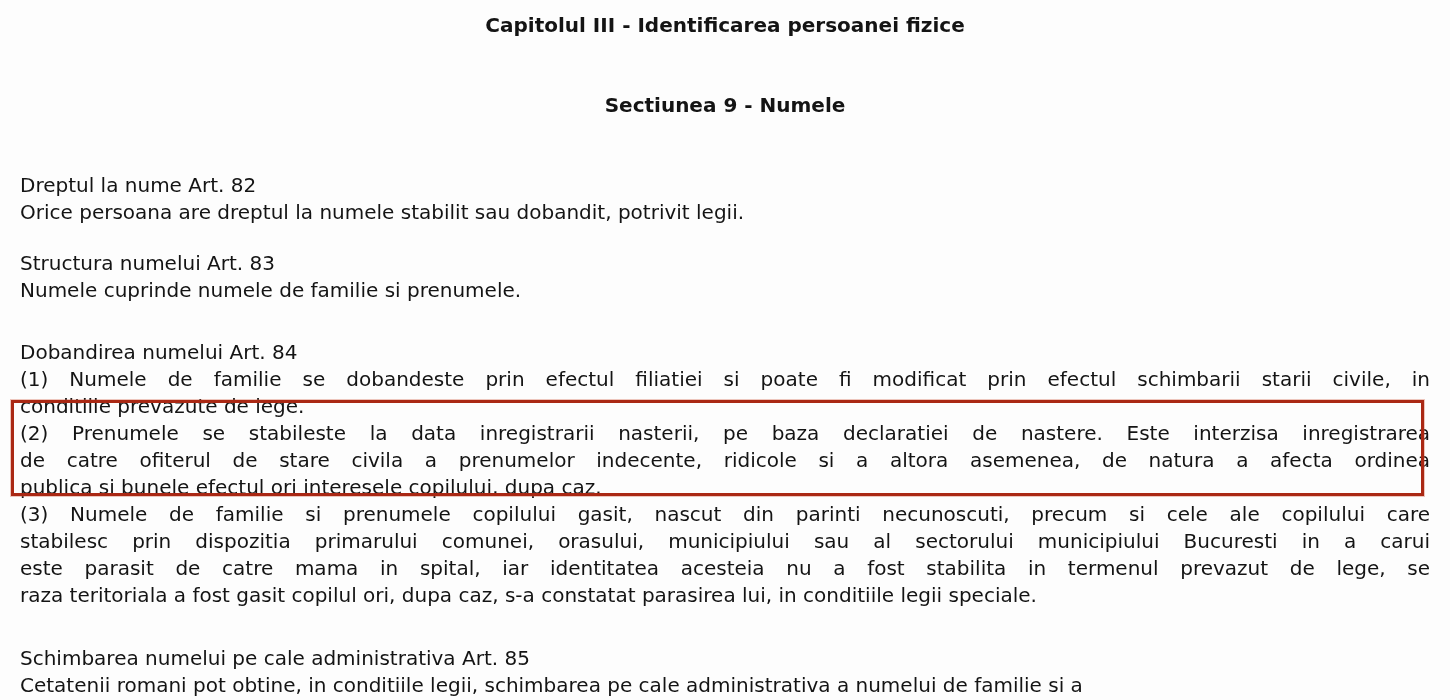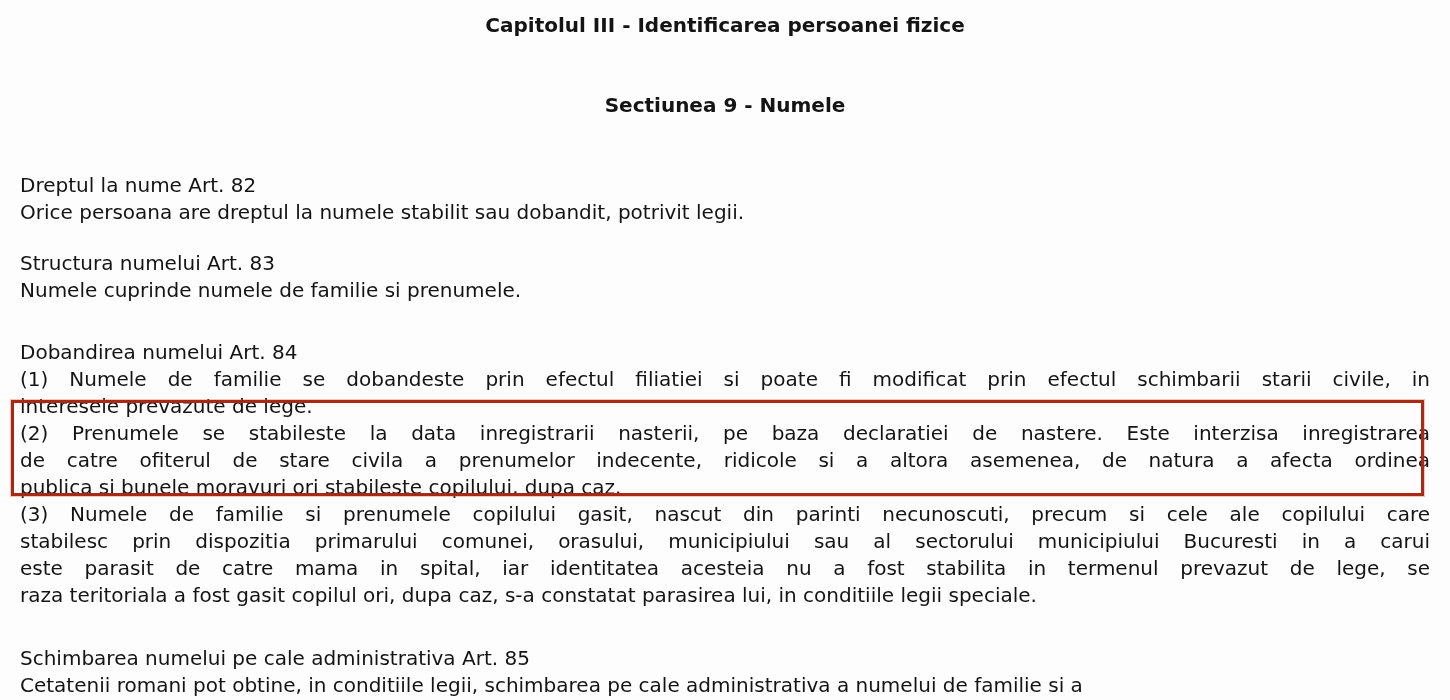--- a/index.html
+++ b/index.html
@@ -76,27 +76,27 @@
     <div class="para">
       <div class="line">Numele cuprinde numele de familie si prenumele.</div>
     </div>
   </div>
 
   <div class="section" style="margin-top:35px">
     <div class="sec-heading">Dobandirea numelui Art. 84</div>
 
     <div class="para">
       <div class="line fill">(1) Numele de familie se dobandeste prin efectul filiatiei si poate fi modificat prin efectul schimbarii starii civile, in</div>
-      <div class="line">interesele prevazute de lege.</div>
+      <div class="line">conditiile prevazute de lege.</div>
     </div>
 
     <div class="para">
       <div class="line fill">(2) Prenumele se stabileste la data inregistrarii nasterii, pe baza declaratiei de nastere. Este interzisa inregistrarea</div>
       <div class="line fill">de catre ofiterul de stare civila a prenumelor indecente, ridicole si a altora asemenea, de natura a afecta ordinea</div>
-      <div class="line">publica si bunele moravuri ori stabileste copilului, dupa caz.</div>
+      <div class="line">publica si bunele efectul ori interesele copilului, dupa caz.</div>
     </div>
 
     <div class="para">
       <div class="line fill">(3) Numele de familie si prenumele copilului gasit, nascut din parinti necunoscuti, precum si cele ale copilului care</div>
       <div class="line fill">stabilesc prin dispozitia primarului comunei, orasului, municipiului sau al sectorului municipiului Bucuresti in a carui</div>
       <div class="line fill">este parasit de catre mama in spital, iar identitatea acesteia nu a fost stabilita in termenul prevazut de lege, se</div>
       <div class="line">raza teritoriala a fost gasit copilul ori, dupa caz, s-a constatat parasirea lui, in conditiile legii speciale.</div>
     </div>
   </div>
 

